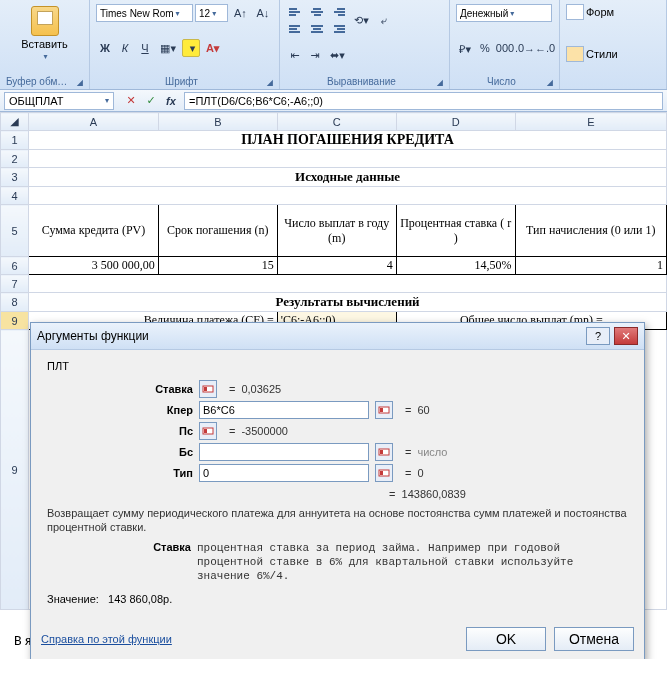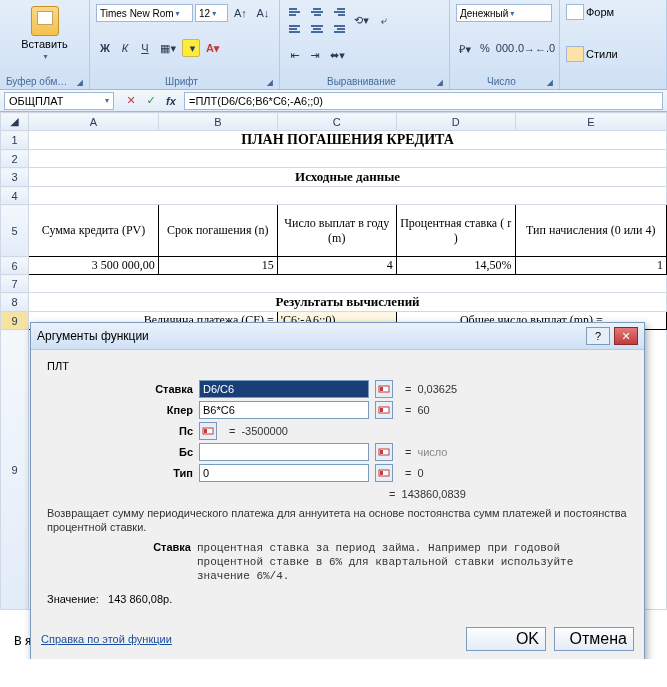--- a/index.html
+++ b/index.html
@@ -139,21 +139,21 @@
   .arg-result{margin-left:0;color:#333;}
   .arg-result.dim{color:#888;}
   .overall-eq{margin:6px 0 4px 346px;color:#333;}
   .desc{margin:6px 4px;color:#333;line-height:1.3;}
   .param-desc{display:flex;margin:6px 4px 10px 4px;}
   .param-desc .lbl{width:150px;text-align:right;font-weight:bold;padding-right:6px;}
   .param-desc .txt{flex:1;color:#333;line-height:1.3;font-family:Liberation Mono, monospace;}
   .dialog-foot{display:flex;justify-content:space-between;align-items:center;padding:6px 10px 10px 10px;}
   .value-line{margin:2px 4px 6px 4px;}
   .help-link{color:#1a4e9e;text-decoration:underline;cursor:pointer;}
-  .btn{width:80px;height:24px;border:1px solid #7a9ac0;background:linear-gradient(#fdfefe,#e4ecf6);cursor:pointer;font-size:16px;text-align:right;}
+  .btn{width:80px;height:24px;border:1px solid #7a9ac0;background:linear-gradient(#fdfefe,#e4ecf6);cursor:pointer;font-size:14px;}
   .foot-btns{display:flex;gap:8px;}
   .caption{margin:22px 14px 10px 14px;font-size:14px;font-family:Calibri,Arial,sans-serif;}
 </style>
 </head>
 <body>
 
 <div class="ribbon">
   <div class="ribbon-group" style="width:90px">
     <div class="big-paste">
       <div class="paste-icon"></div>
@@ -338,21 +338,21 @@
     <td style="border:1.5px solid #000">
             <div class="cell center serif" style="font-size:12px;white-space:normal">Срок погашения (n)</div>
           </td>
     <td style="border:1.5px solid #000">
             <div class="cell center serif" style="font-size:12px;white-space:normal">Число выплат в году (m)</div>
           </td>
     <td style="border:1.5px solid #000">
             <div class="cell center serif" style="font-size:12px;white-space:normal">Процентная ставка ( r )</div>
           </td>
     <td style="border:1.5px solid #000">
-            <div class="cell center serif" style="font-size:12px;white-space:normal">Тип начисления (0 или 4)</div>
+            <div class="cell center serif" style="font-size:12px;white-space:normal">Тип начисления (0 или 1)</div>
           </td>
   </tr>
   <tr>
     <th class="rowhdr">6</th>
     <td style="border:1.5px solid #000">
             <div class="cell right serif" style="font-size:12px">3 500 000,00</div>
           </td>
     <td style="border:1.5px solid #000">
             <div class="cell right serif" style="font-size:12px">15</div>
           </td>
@@ -404,21 +404,20 @@
       <div class="tbtn">?</div>
       <div class="tbtn close">✕</div>
     </div>
   </div>
   <div class="dialog-body">
     <div class="func-name">ПЛТ</div>
 
     <div id="args-container">
           <div class="arg-row">
             <div class="arg-label">Ставка</div>
-            <input class="arg-input sel" value="D6/C6" style="">
             <div class="collapse-btn">
               <svg viewBox="0 0 12 12">
                 <rect x="1" y="3" width="10" height="6" fill="#fff" stroke="#c43b3b"></rect>
                 <rect x="2" y="4" width="3" height="4" fill="#c43b3b"></rect>
               </svg>
             </div>
             <span class="arg-eq">=</span>
             <span class="arg-result">0,03625</span>
           </div>
           <div class="arg-row">

